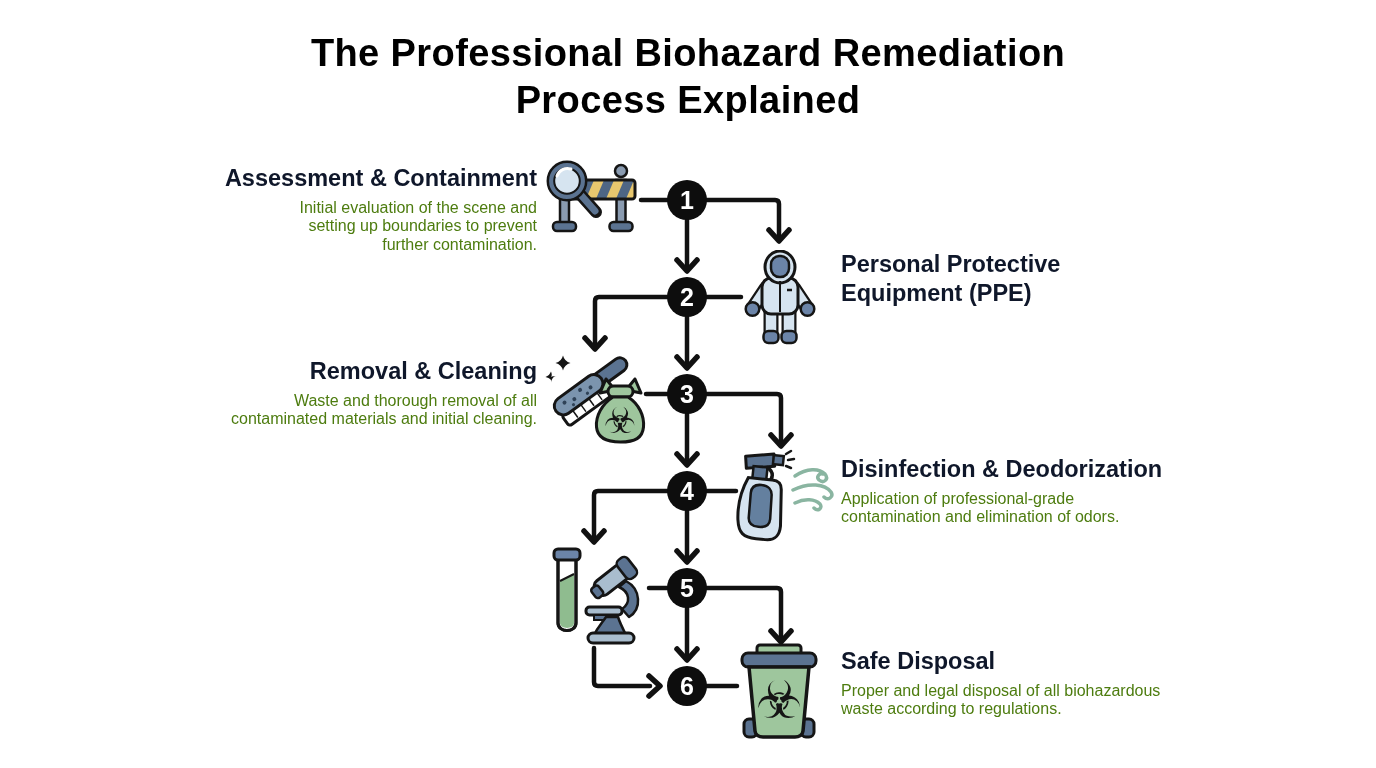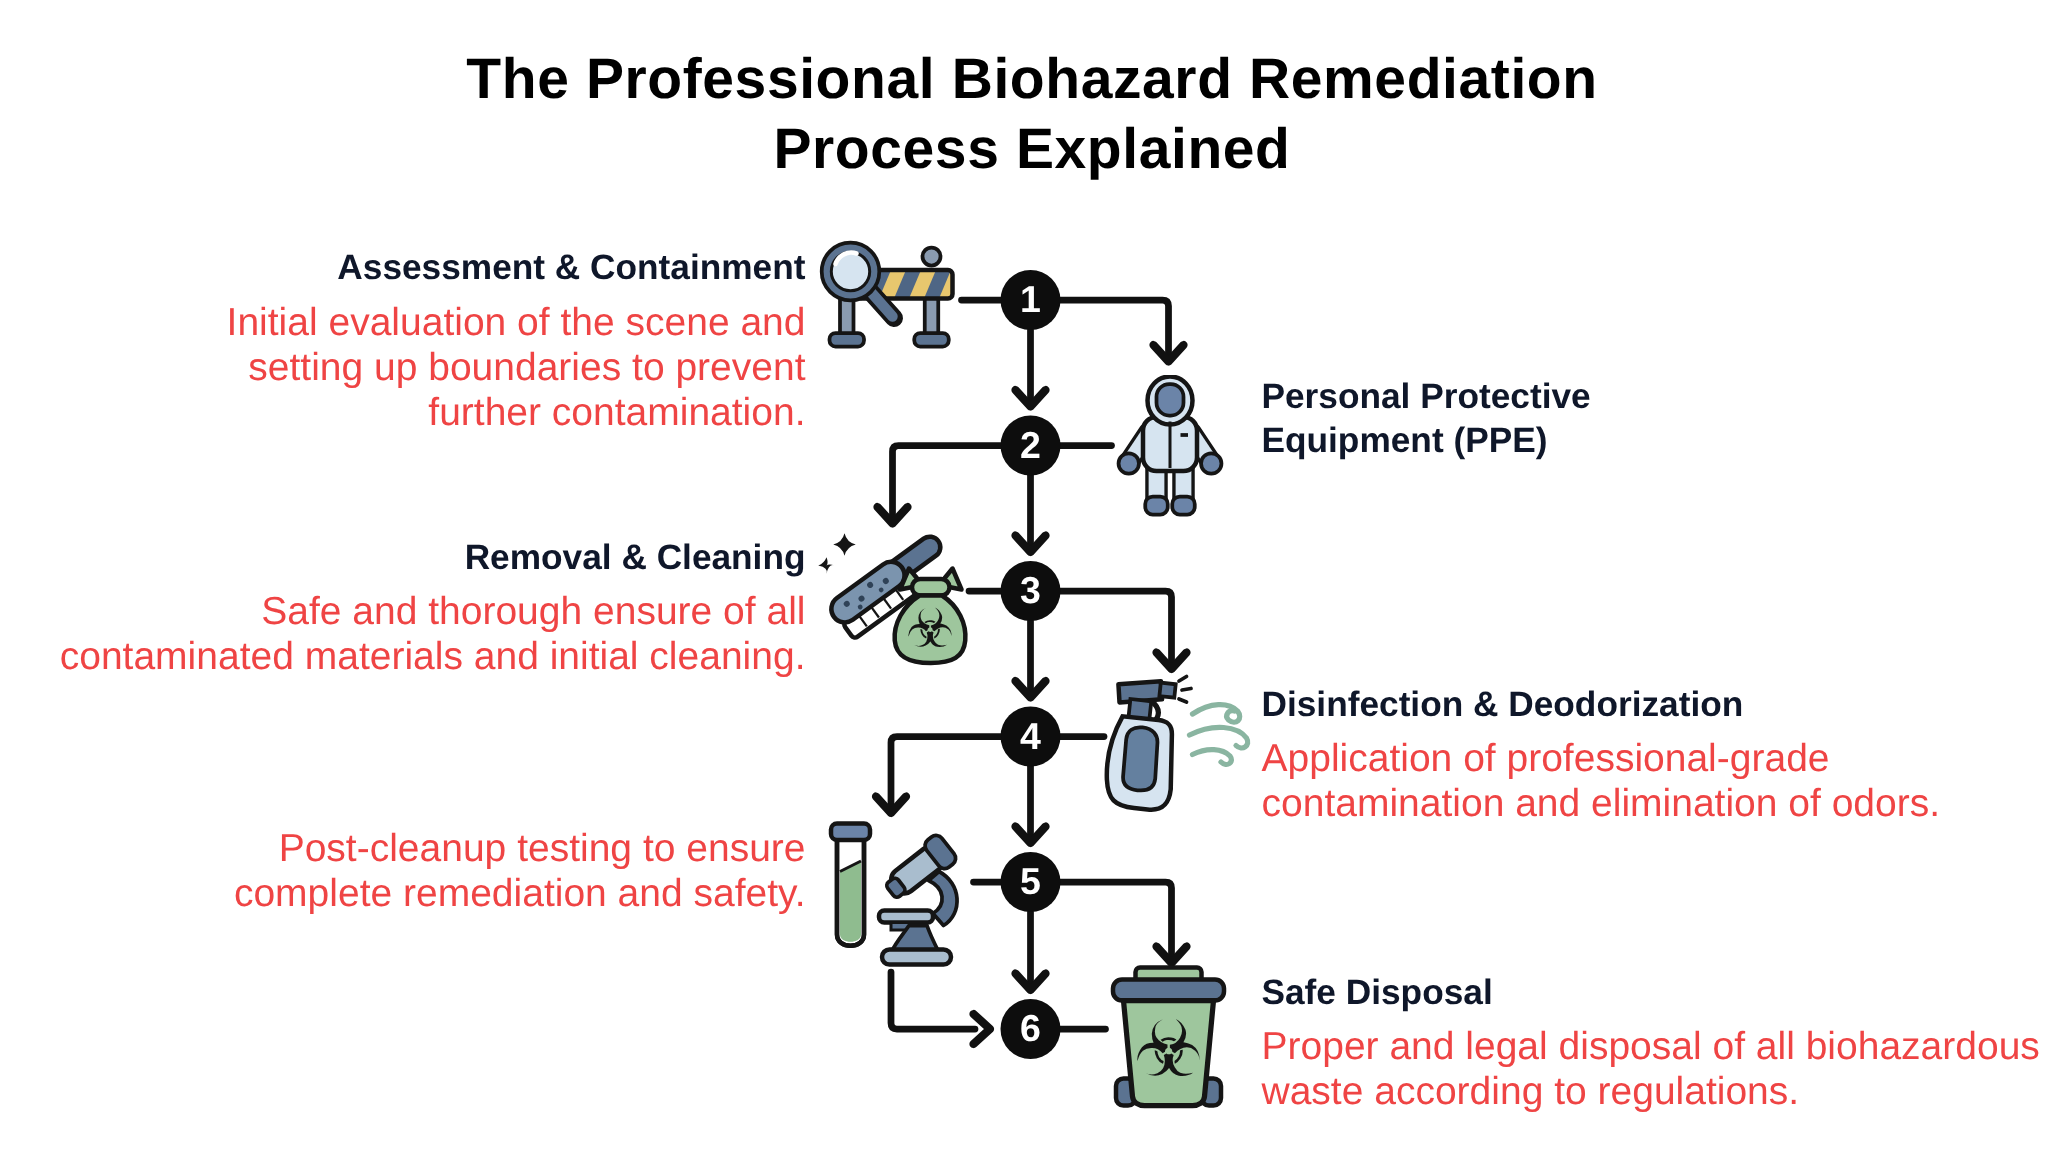--- a/index.html
+++ b/index.html
@@ -11,21 +11,21 @@
   .connectors{position:absolute;left:0;top:0;}
   .step-circle{position:absolute;left:667px;width:40px;height:40px;border-radius:50%;
                background:#0d0d0d;color:#ffffff;display:flex;align-items:center;justify-content:center;
                font-weight:700;font-size:25px;}
   #c1{top:180px}#c2{top:277px}#c3{top:374px}#c4{top:471px}#c5{top:568px}#c6{top:666px}
   .tb{position:absolute;}
   .tb-left{text-align:right;}
   .tb-right{text-align:left;}
   .tb h2{margin:0 0 6px 0;font-size:23.5px;font-weight:700;line-height:1.22;
          white-space:pre-line;color:#0f172a;}
-  .tb p{margin:0;font-size:26px;line-height:1.16;white-space:pre-line;color:#ef4444;}
+  .tb p{margin:0;font-size:16px;line-height:1.16;white-space:pre-line;color:#4d7c0f;}
   #tb1{right:839px;top:164px}
   #tb2{left:841px;top:250px}
   #tb3{right:839px;top:357px}
   #tb4{left:841px;top:455px}
   #tb5{right:839px;top:550px}
   #tb6{left:841px;top:647px}
   .icon{position:absolute;}
   #icon1{left:540px;top:158px}
   #icon2{left:740px;top:250px}
   #icon3{left:542px;top:350px}
@@ -104,31 +104,29 @@
     <p>Initial evaluation of the scene and
 setting up boundaries to prevent
 further contamination.</p>
   </div>
   <div class="tb tb-right" id="tb2">
     <h2>Personal Protective
 Equipment (PPE)</h2>
   </div>
   <div class="tb tb-left" id="tb3">
     <h2>Removal &amp; Cleaning</h2>
-    <p>Safe and thorough ensure of all
+    <p>Waste and thorough removal of all
 contaminated materials and initial cleaning.</p>
   </div>
   <div class="tb tb-right" id="tb4">
     <h2>Disinfection &amp; Deodorization</h2>
     <p>Application of professional-grade
 contamination and elimination of odors.</p>
   </div>
   <div class="tb tb-left" id="tb5">
-    <p>Post-cleanup testing to ensure
-complete remediation and safety.</p>
   </div>
   <div class="tb tb-right" id="tb6">
     <h2>Safe Disposal</h2>
     <p>Proper and legal disposal of all biohazardous
 waste according to regulations.</p>
   </div>
 
   <svg class="icon" id="icon1" width="106" height="86" viewBox="0 0 106 86">
     <defs>
         <clipPath id="barclip">

